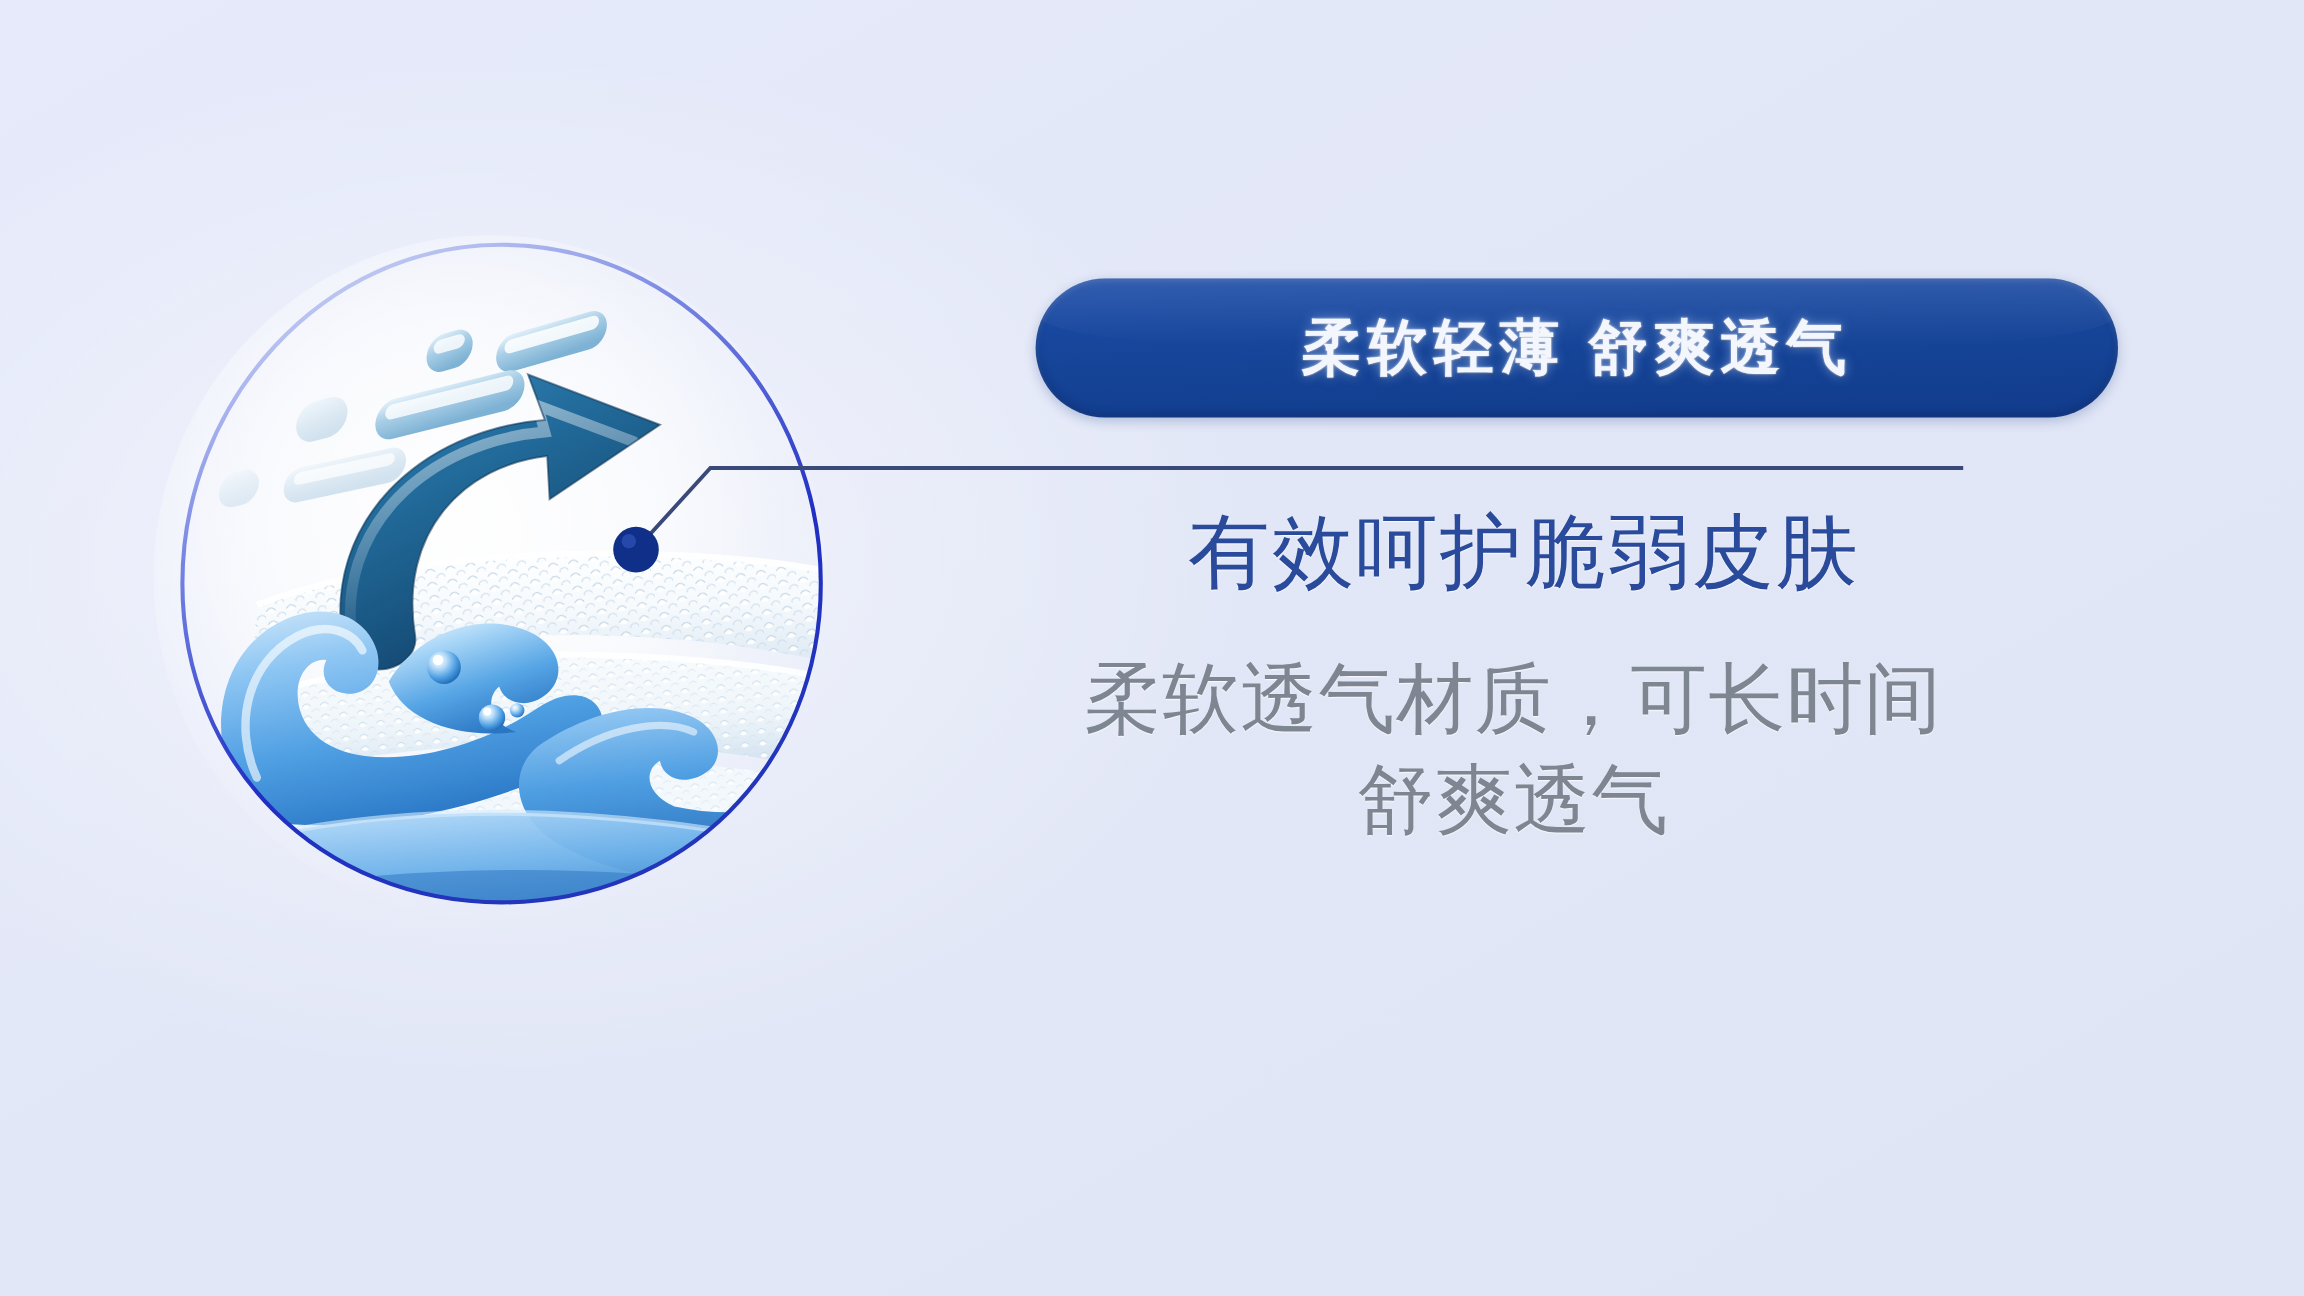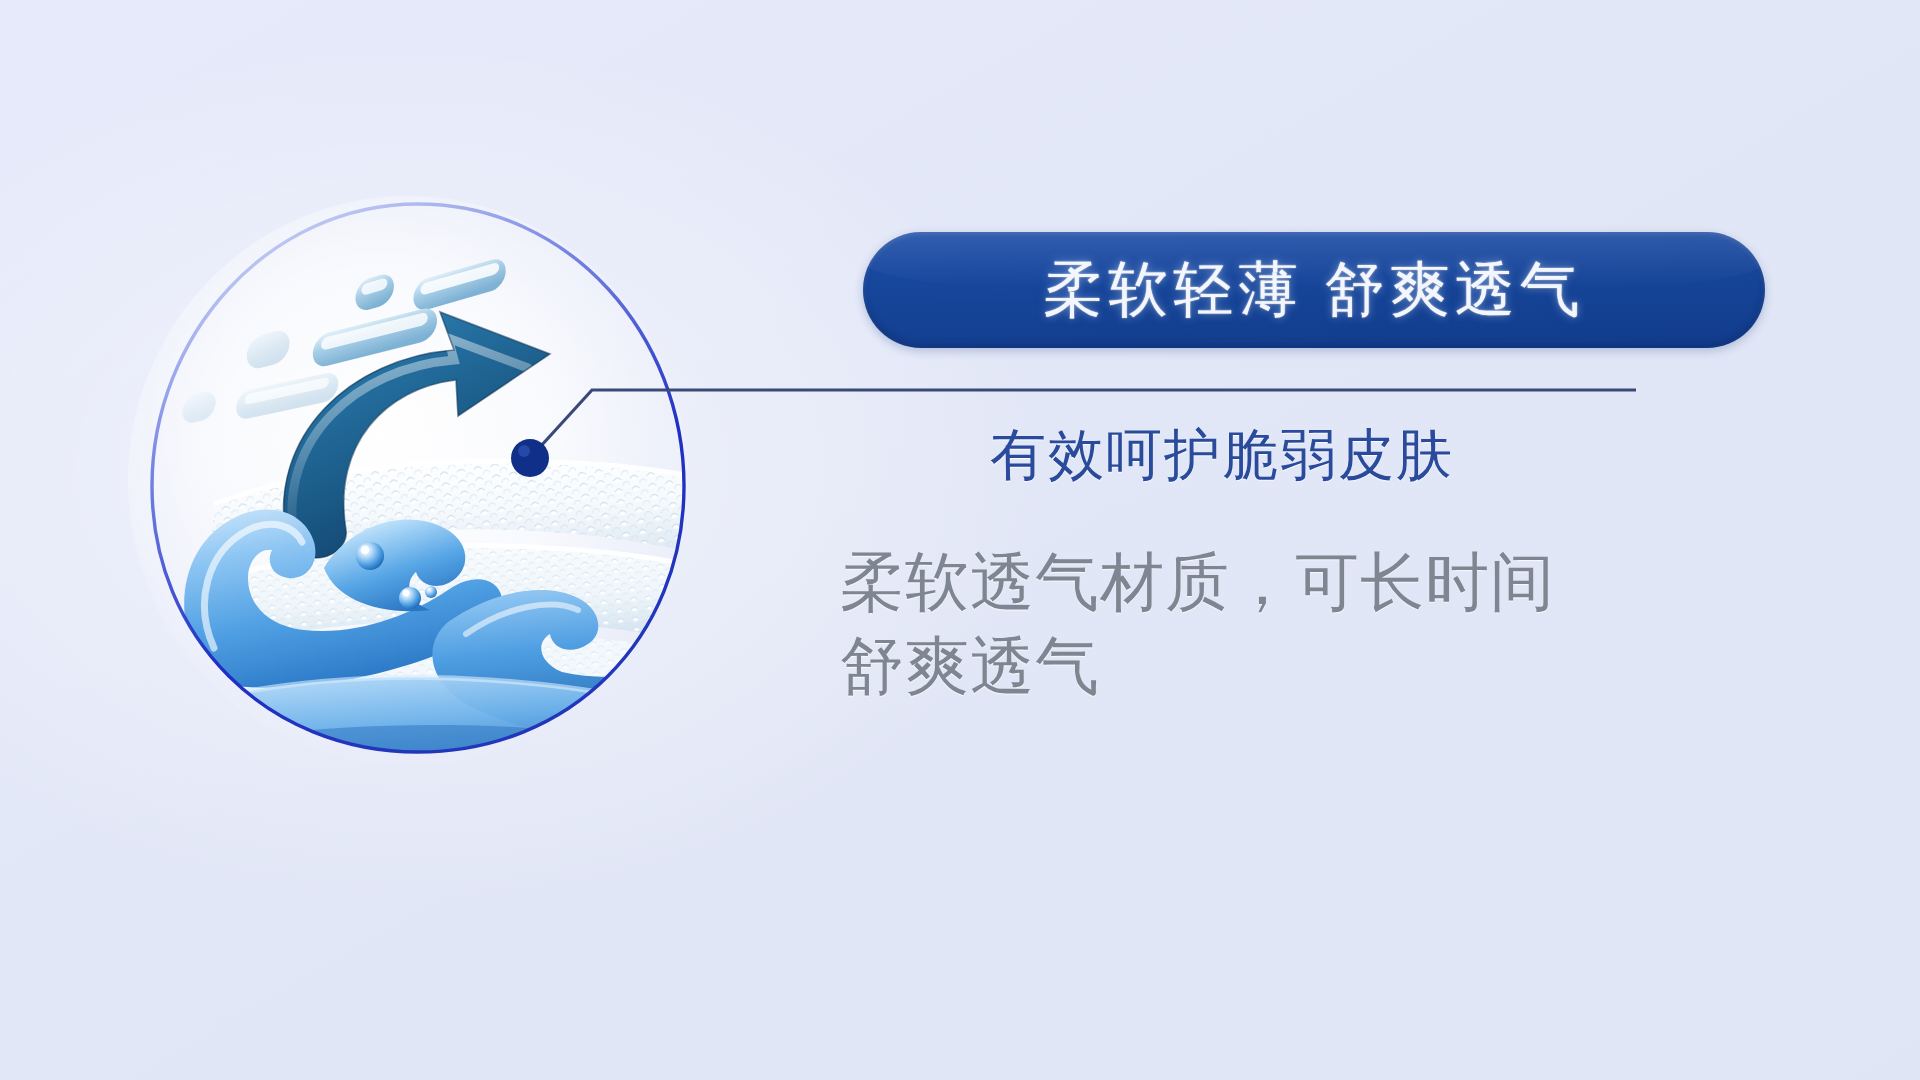--- a/index.html
+++ b/index.html
@@ -85,52 +85,52 @@
     left: 0; right: 0; top: 0;
     height: 48%;
     background: linear-gradient(180deg, rgba(255,255,255,0.10), rgba(255,255,255,0));
     border-radius: 58px 58px 40% 40% / 58px 58px 100% 100%;
     pointer-events: none;
   }
   #pill-text {
     position: relative;
     z-index: 2;
     color: #f3f6fd;
-    font-size: 60px;
+    font-size: 50px;
     line-height: 1;
     letter-spacing: 5px;
     white-space: nowrap;
-    font-weight: 400;
+    font-weight: 700;
     text-shadow:
       0 0 2px rgba(255,255,255,0.85),
       0 0 9px rgba(190,215,255,0.55),
       0 1px 2px rgba(8,30,80,0.55);
   }
 
   
   #headline {
     position: absolute;
     left: 150px;
     top: 216px;
-    font-size: 56px;
+    font-size: 68px;
     line-height: 1.02;
     letter-spacing: 2px;
     white-space: nowrap;
     color: #2a4a9c;
     font-weight: 400;
     text-shadow: 0 1px 1px rgba(255,255,255,0.85);
   }
 
   
   #sub {
     position: absolute;
     left: 0;
     top: 330px;
     width: 842px;
-    text-align: left;
+    text-align: center;
     color: #7e8691;
     font-size: 64px;
     line-height: 1.32;
     letter-spacing: 1px;
     font-weight: 400;
     text-shadow: 0 1px 1px rgba(255,255,255,0.8);
   }
   #sub .ln { display: block; white-space: nowrap; }
 </style>
 </head>

